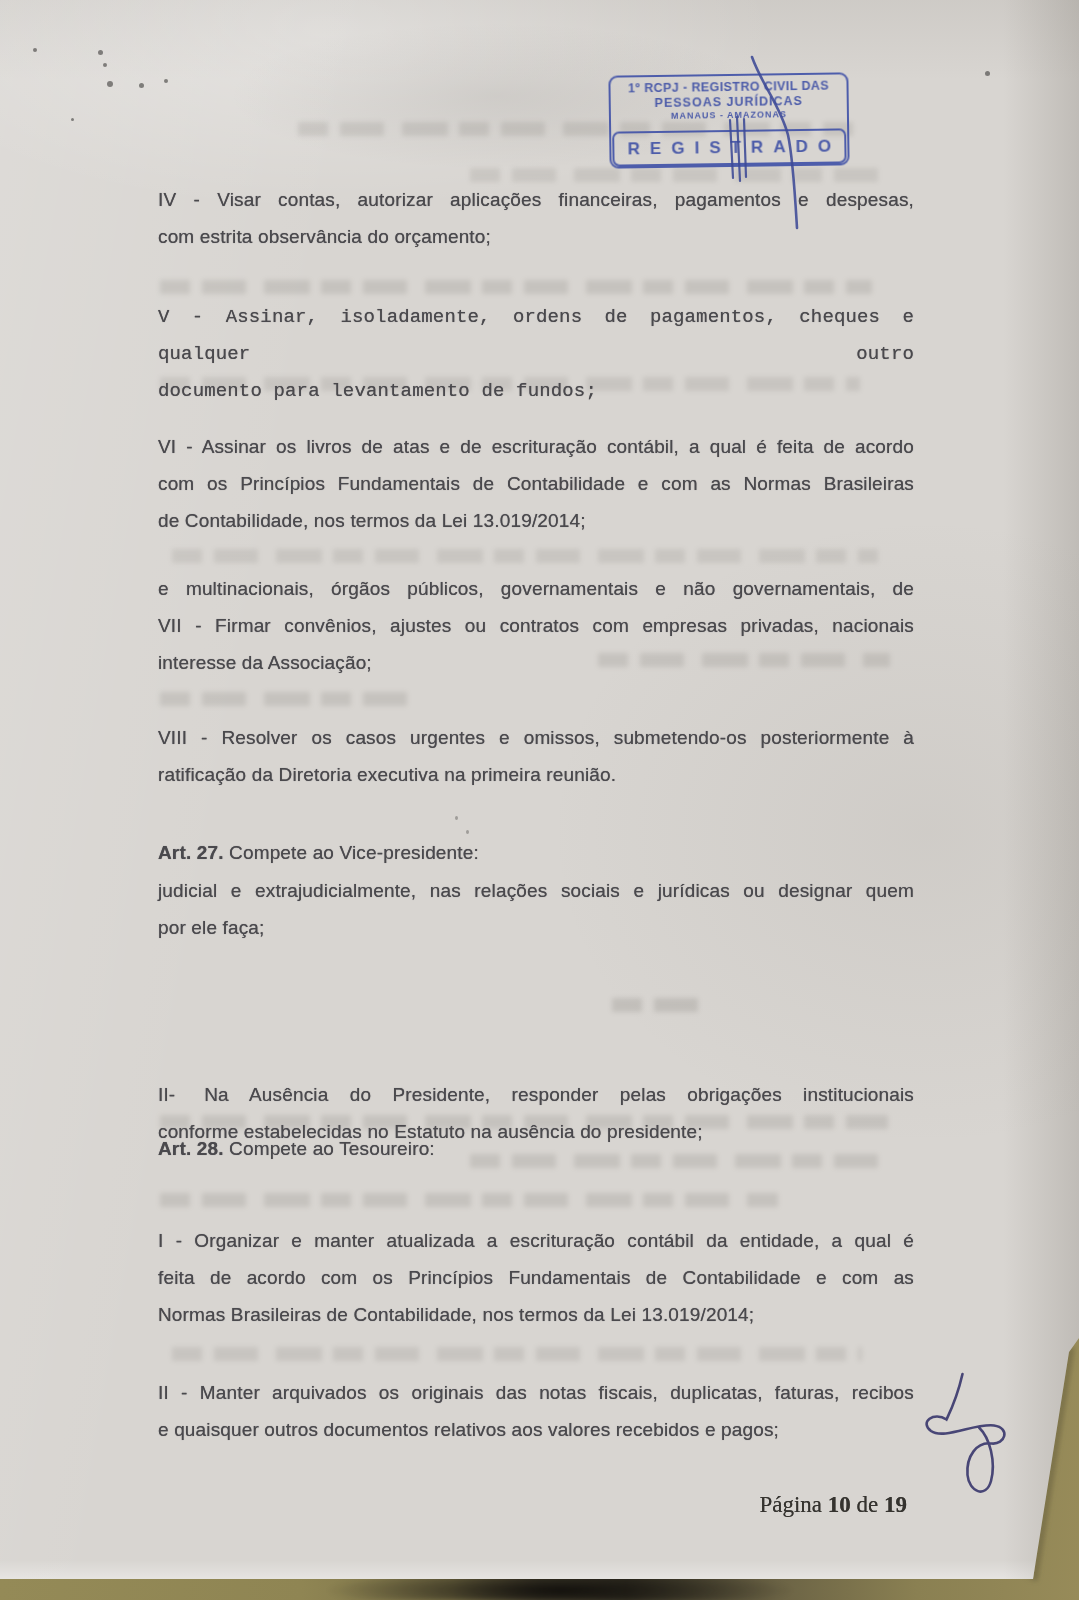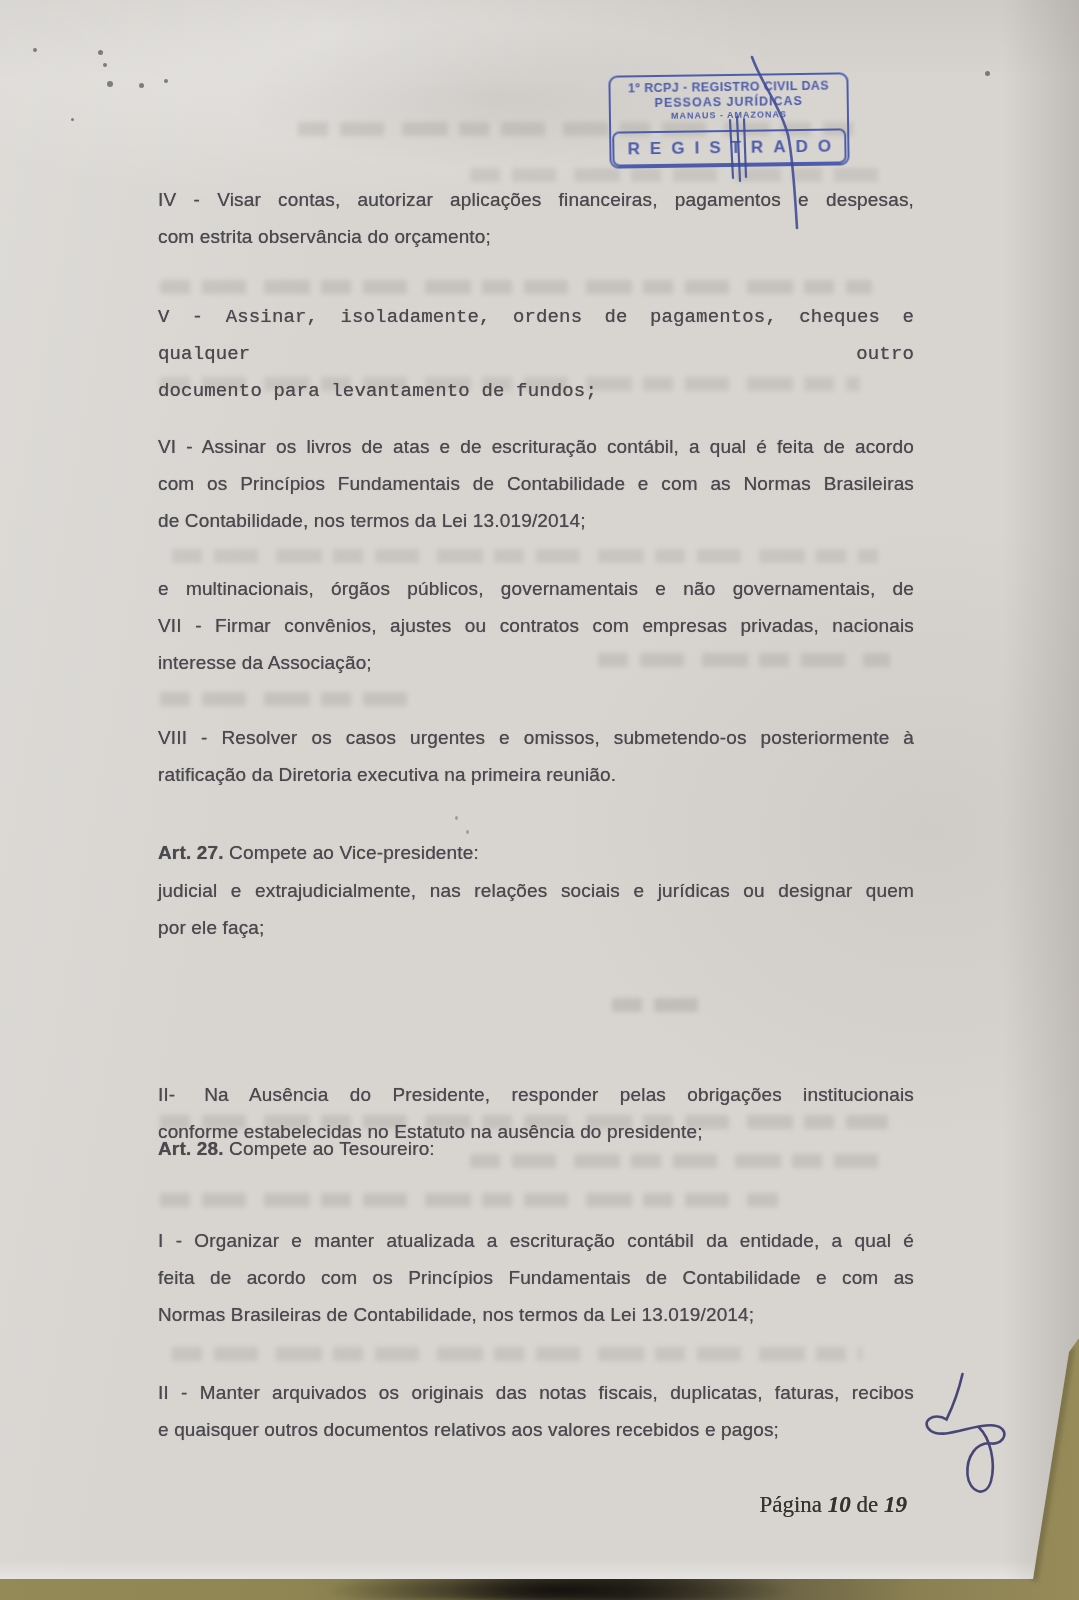--- a/index.html
+++ b/index.html
@@ -39,21 +39,21 @@
     text-shadow:0 0 .7px rgba(74,73,77,.85);
   }
   .ln{text-align:justify;text-align-last:justify;}
   .ln.end{text-align:justify;text-align-last:left;}
   .art b{font-weight:bold;}
   .footer{
     position:absolute;right:172px;top:1492px;
     font-family:"Liberation Serif",serif;font-size:23px;color:#35332f;
     text-shadow:0 0 .6px rgba(53,51,47,.8);
   }
-  .footer b{font-weight:bold;font-style:italic;}
+  .footer b{font-weight:bold;}
   
   .stamp{
     position:absolute;left:609px;top:74px;width:240px;height:93px;
     transform:rotate(-0.8deg);color:#4152a6;opacity:.92;filter:blur(.3px);
   }
   .stamp-box{position:absolute;inset:0;border:2.5px solid #4253a8;border-radius:9px;}
   .stamp .s1{position:absolute;top:6px;left:0;right:0;text-align:center;font-size:12.5px;font-weight:bold;letter-spacing:.4px;}
   .stamp .s2{position:absolute;top:21px;left:0;right:0;text-align:center;font-size:12.5px;font-weight:bold;letter-spacing:1px;}
   .stamp .s3{position:absolute;top:36px;left:0;right:0;text-align:center;font-size:9px;font-weight:bold;letter-spacing:1px;}
   .reg-box{

